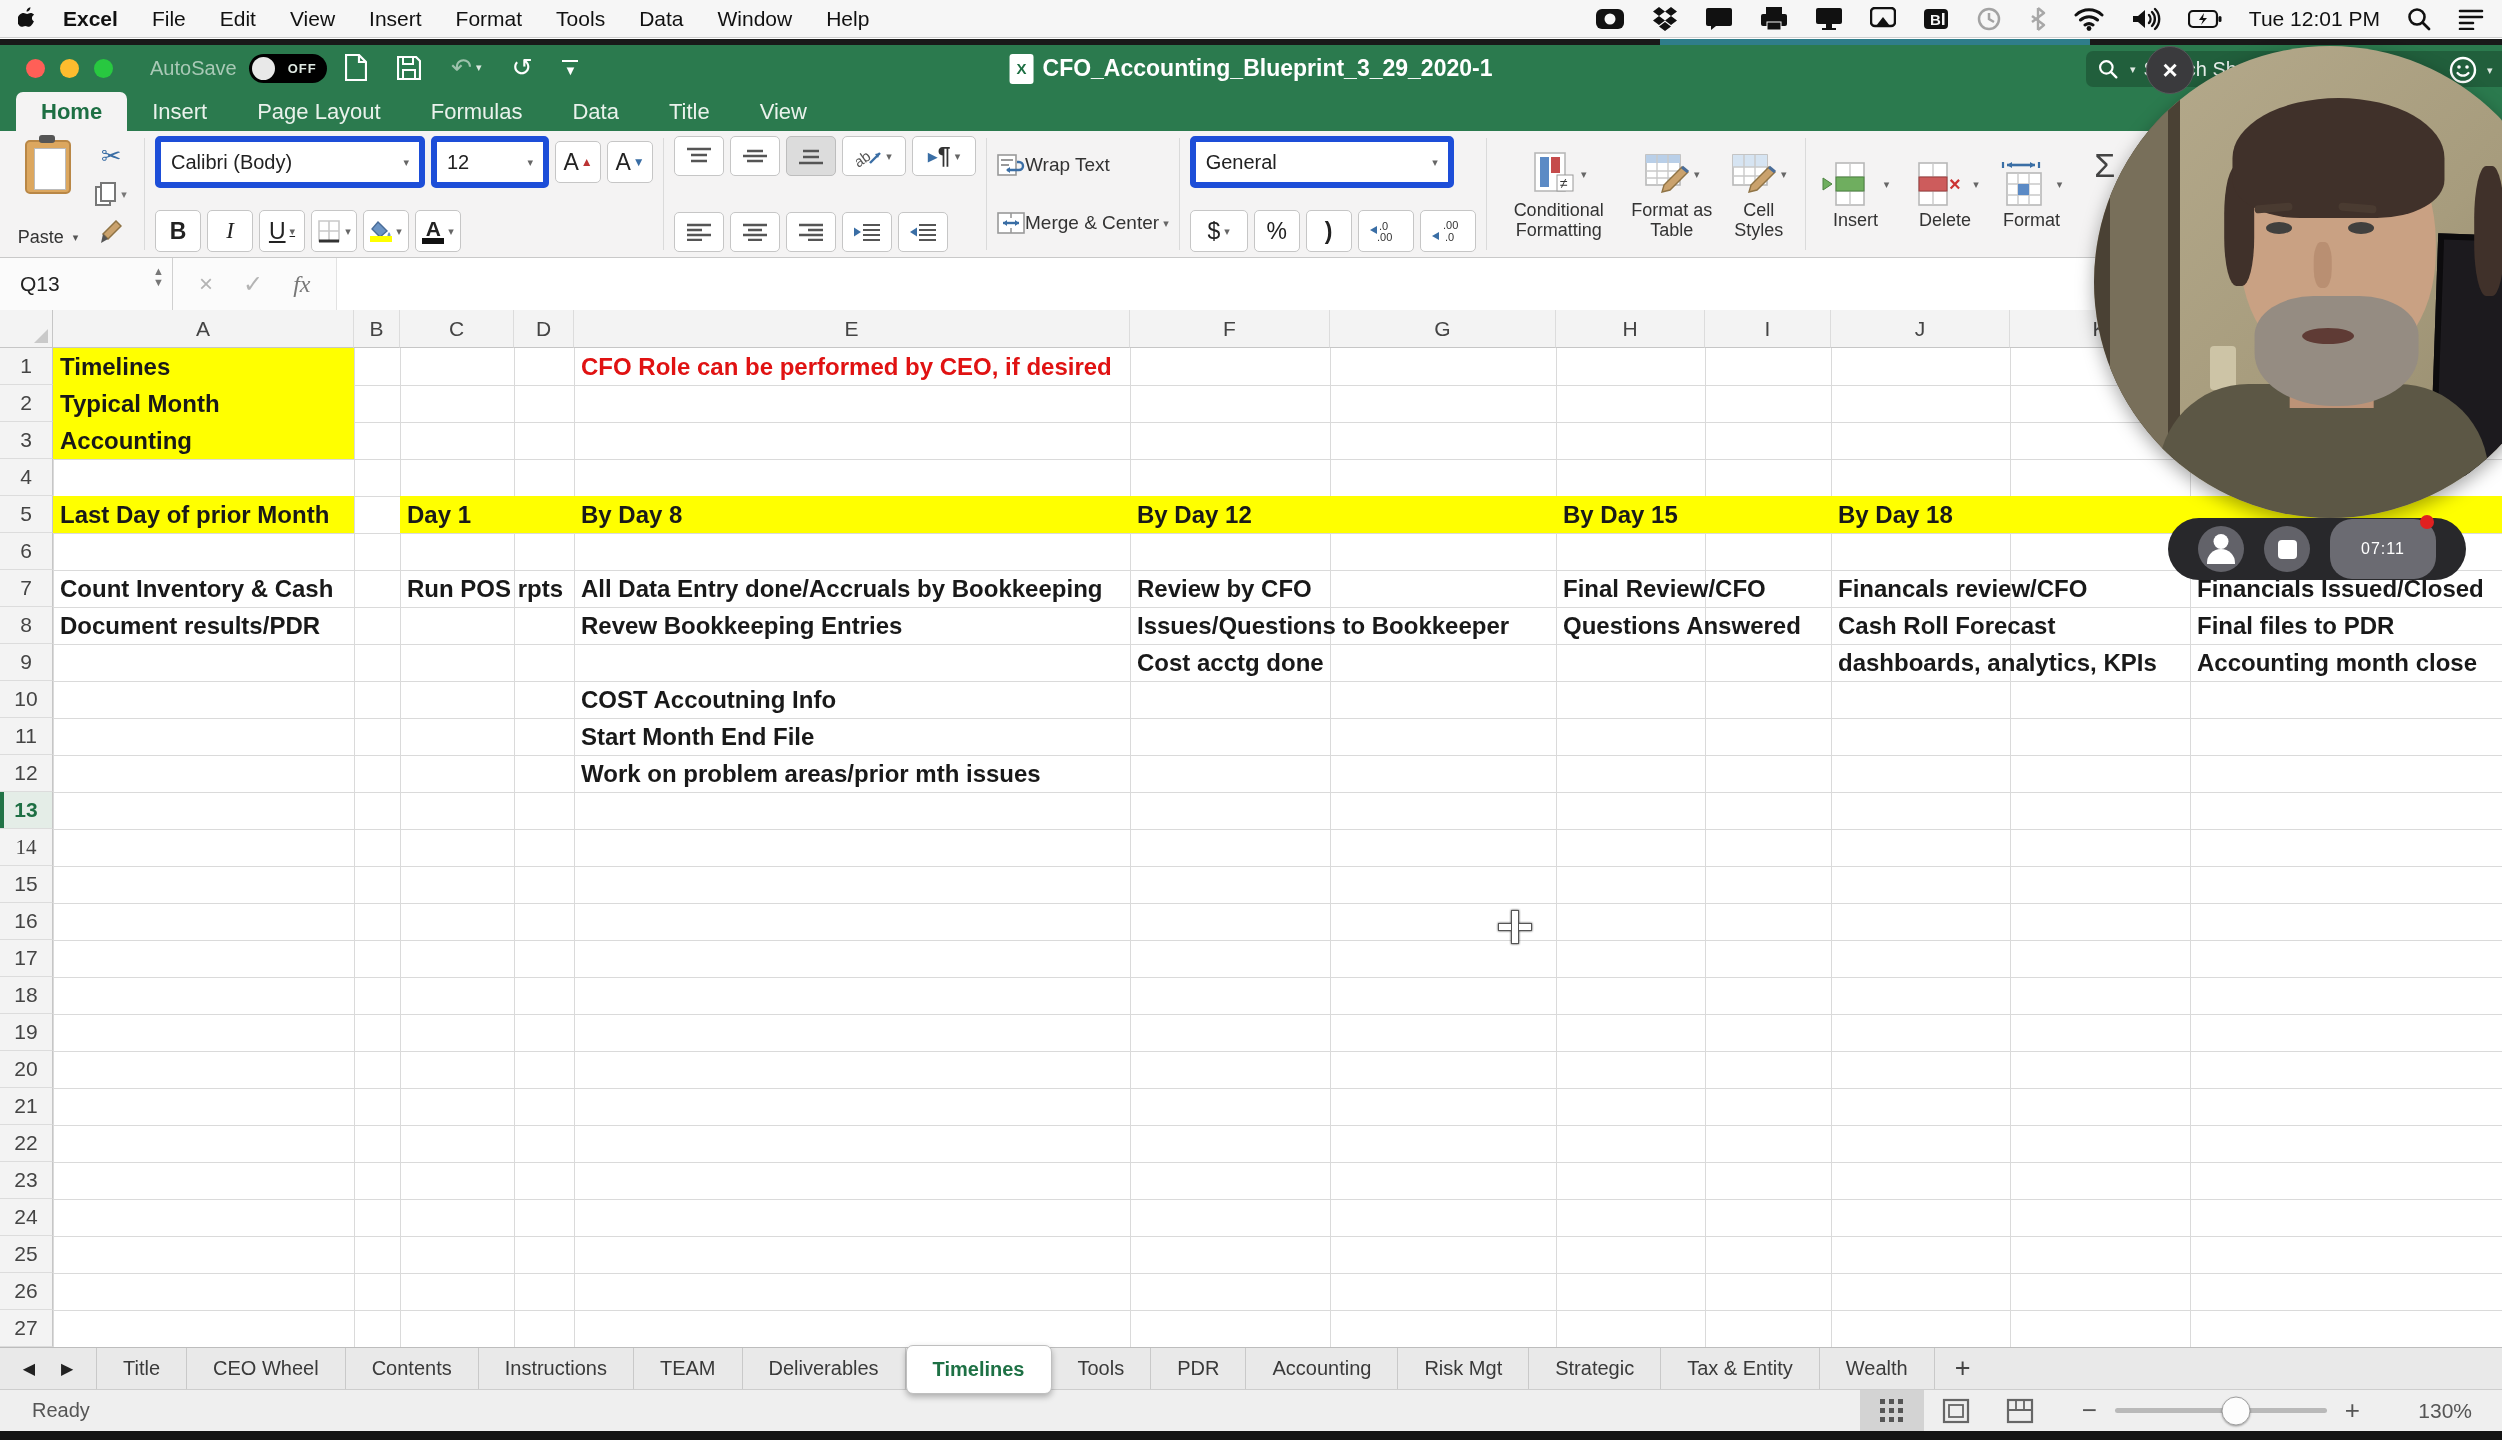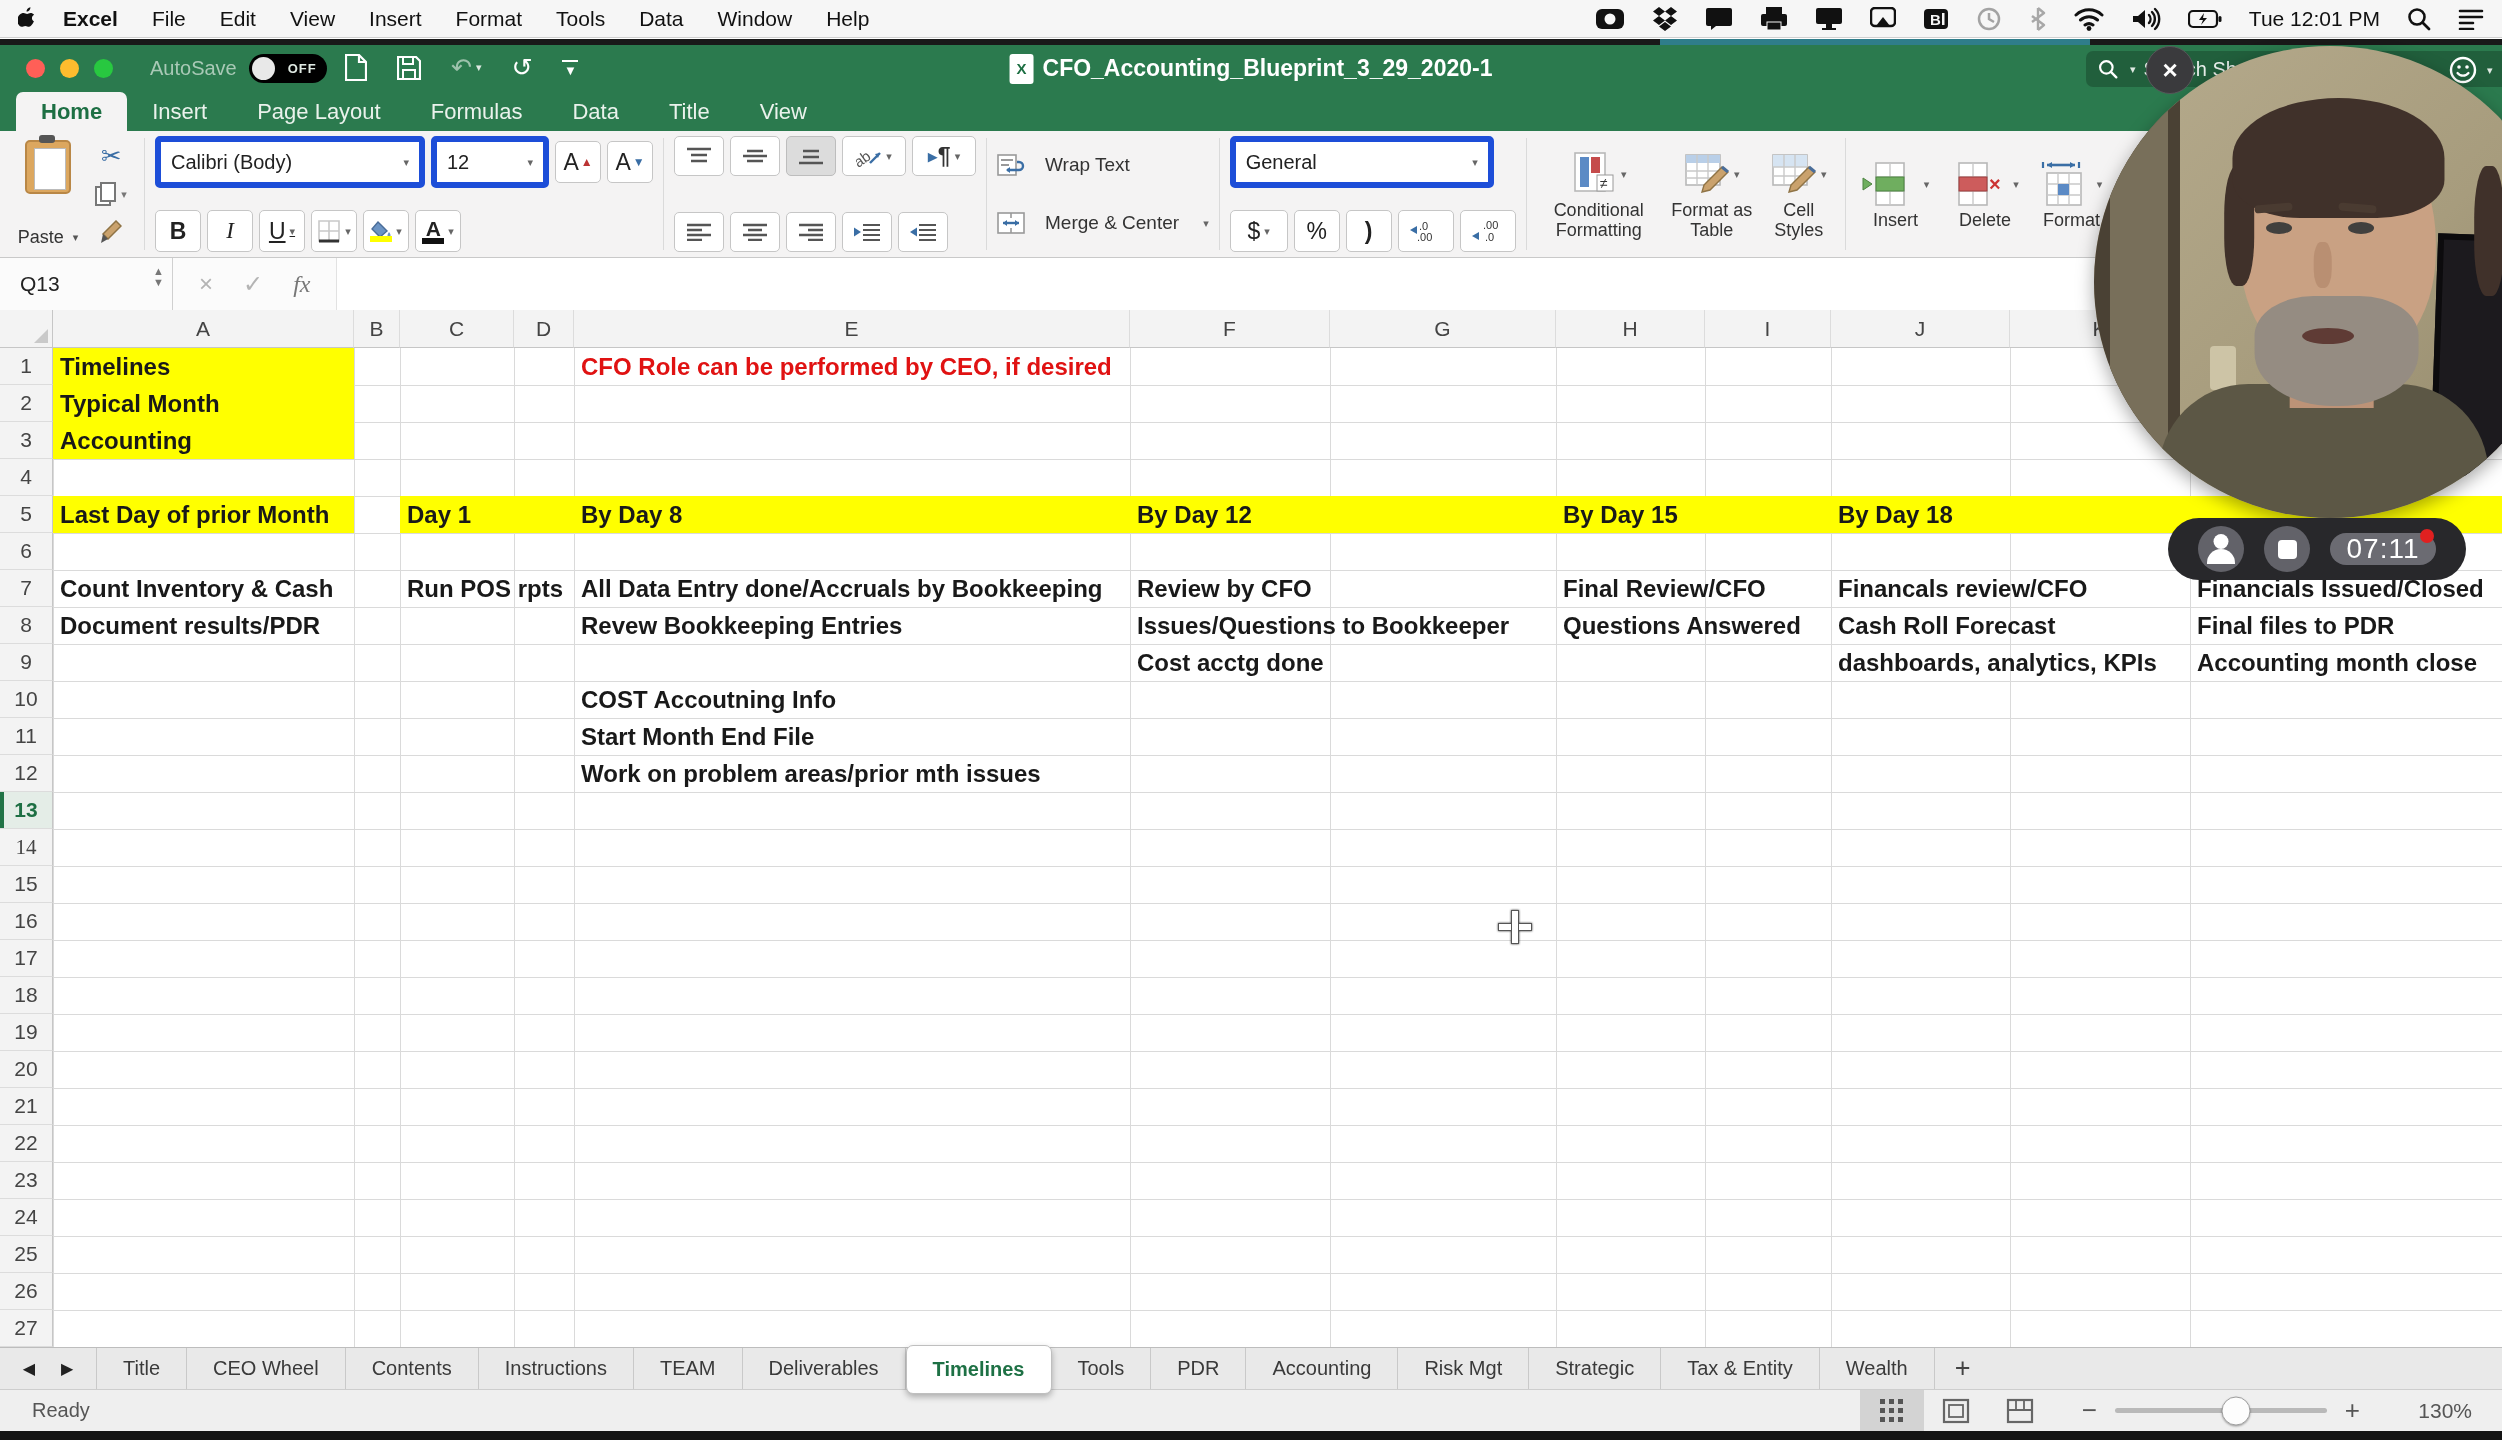--- a/index.html
+++ b/index.html
@@ -64,21 +64,21 @@
   #clipboard-ic{width:42px;height:50px;background:#dca75f;border:2px solid #b98746;border-radius:5px;position:relative;}
   #clipboard-ic::before{content:"";position:absolute;left:7px;top:6px;width:30px;height:40px;background:#fff;border:1px solid #bbb;}
   #clipboard-ic::after{content:"";position:absolute;left:12px;top:-7px;width:16px;height:8px;background:#555;border-radius:3px;}
   #clip-small{display:flex;flex-direction:column;justify-content:space-between;padding:2px 0;}
   .combo{background:#fff;border:6px solid #1d4ed8;border-radius:5px;height:40px;display:flex;align-items:center;
     justify-content:space-between;padding:0 10px;font-size:20px;color:#222;}
   .combo .caret{color:#666;}
   .fbtn{width:44px;height:40px;font-size:23px;color:#222;}
   .albtn{width:48px;height:38px;}
   .albtn svg{display:block;}
-  .lblbtn{display:flex;align-items:center;gap:20px;font-size:19px;color:#333;white-space:nowrap;}
+  .lblbtn{display:flex;align-items:center;gap:0;font-size:19px;color:#333;white-space:nowrap;}
   .bigbtn{display:flex;flex-direction:column;align-items:center;justify-content:space-between;text-align:center;
     font-size:18px;line-height:20px;color:#333;padding:3px 6px;}
   .bigbtn .ic{height:52px;display:flex;align-items:center;}
   .under-y{display:inline-block;width:22px;height:6px;background:#ffff00;margin-top:-2px;}
   .under-b{display:inline-block;width:22px;height:6px;background:#111;margin-top:-2px;}
   #autosum{font-size:34px;color:#444;margin-left:26px;margin-top:10px;}
 
   
   #formulabar{position:absolute;left:0;top:258px;width:2502px;height:52px;background:#fbfbfb;border-bottom:2px solid #c9c9c9;
     display:flex;align-items:stretch;}
@@ -165,21 +165,21 @@
   #closebtn{position:absolute;left:2146px;top:46px;width:46px;height:46px;border-radius:50%;background:#3a3a3d;
     border:1px solid #565659;color:#fff;font-size:26px;font-weight:700;display:flex;align-items:center;justify-content:center;z-index:46;}
 
   
   #recorder{position:absolute;left:2168px;top:518px;width:298px;height:62px;border-radius:31px;background:#28282b;z-index:45;
     display:flex;align-items:center;justify-content:space-evenly;padding:0 10px;box-sizing:border-box;}
   .recbtn{width:46px;height:46px;border-radius:50%;background:#626269;display:flex;align-items:center;justify-content:center;position:relative;}
   .person-head{width:15px;height:15px;border-radius:50%;background:#fff;position:absolute;top:8px;left:50%;transform:translateX(-50%);}
   .person-body{width:28px;height:15px;border-radius:14px 14px 0 0;background:#fff;position:absolute;bottom:8px;left:50%;transform:translateX(-50%);}
   .stopsq{width:19px;height:19px;background:#fff;border-radius:4px;}
-  #rec-timer{position:relative;width:106px;height:32px;border-radius:22px;background:#6b6b72;color:#fff;font-size:28px;
+  #rec-timer{position:relative;width:106px;height:60px;border-radius:22px;background:#6b6b72;color:#fff;font-size:16px;
     display:flex;align-items:center;justify-content:center;letter-spacing:1px;}
   #rec-dot{position:absolute;right:2px;top:-4px;width:14px;height:14px;border-radius:50%;background:#e02020;}
 
   svg{display:block;}
 </style>
 </head>
 <body>
 
 <div id="screen">
 

